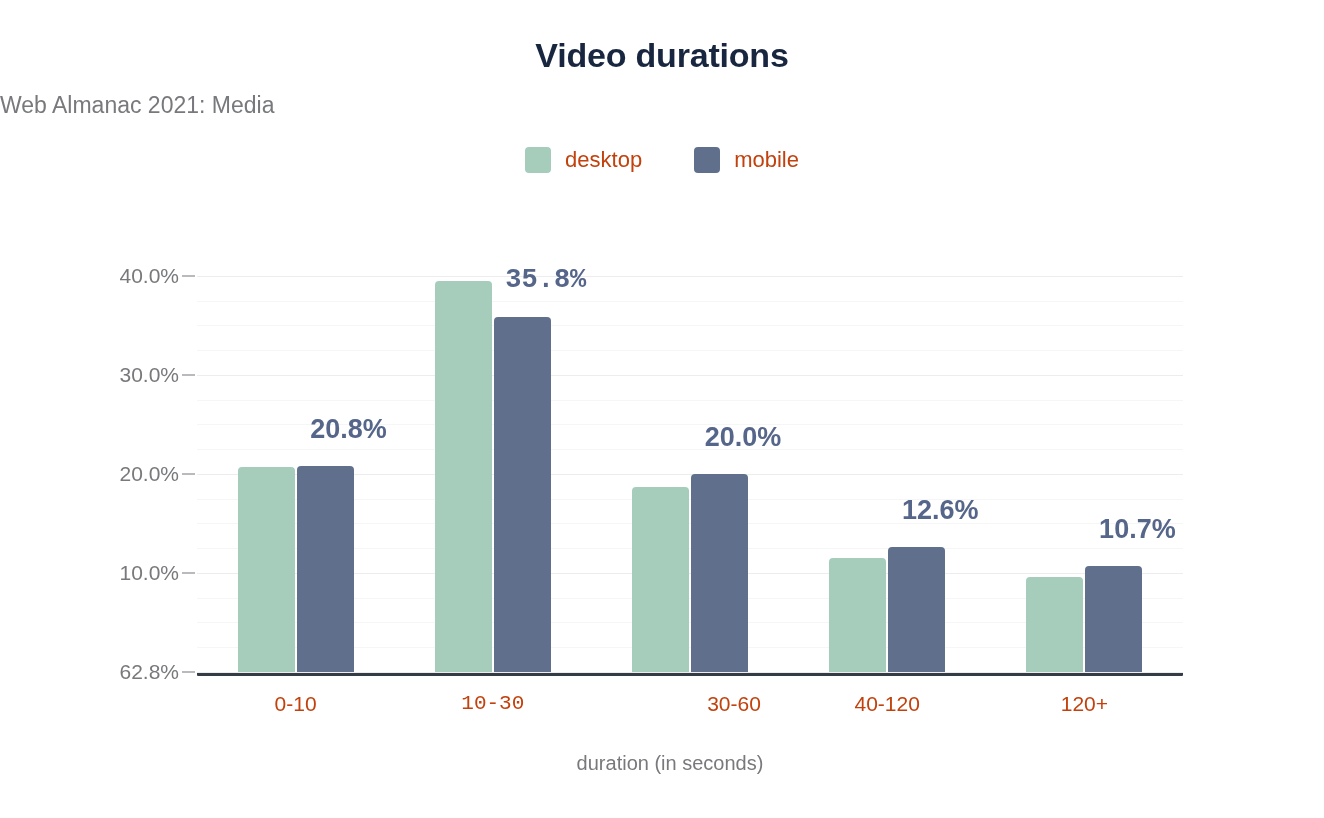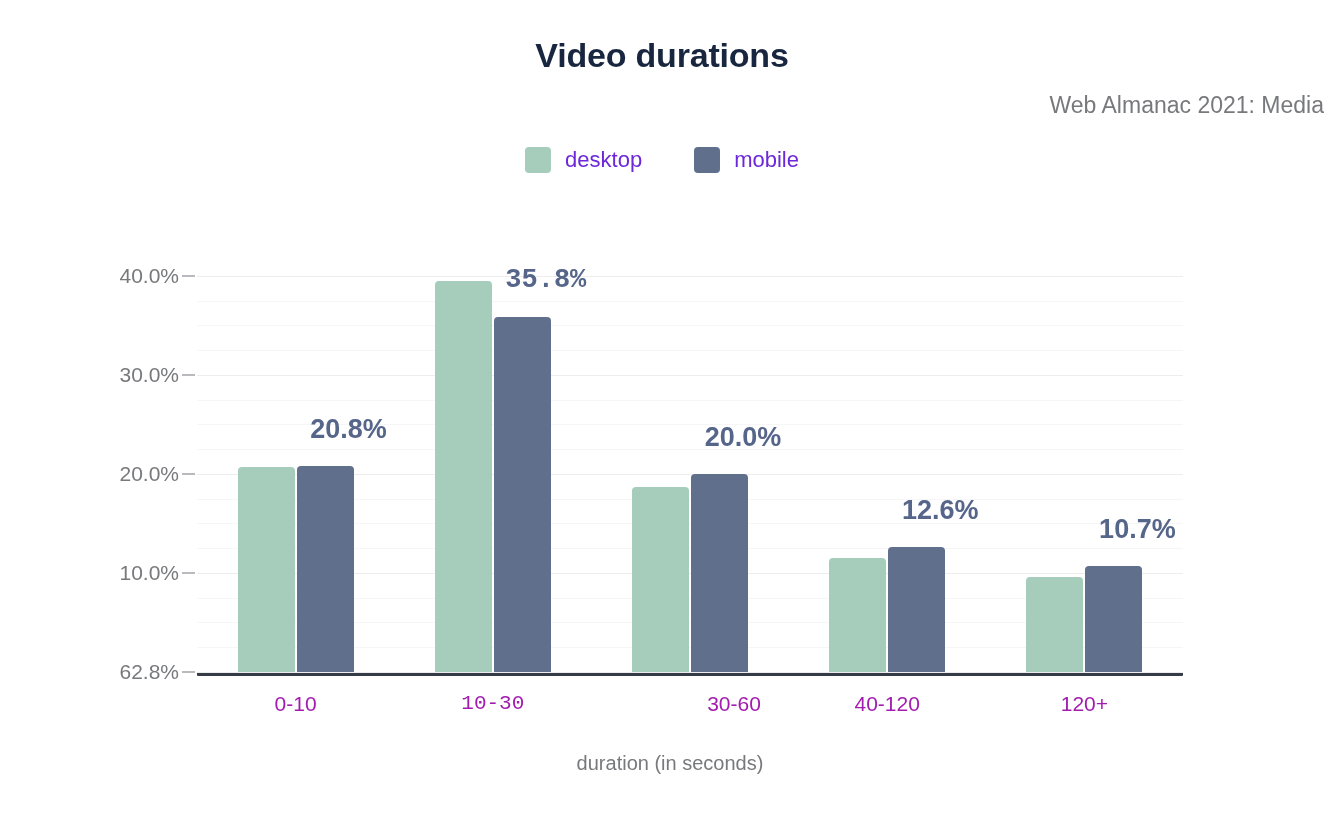--- a/index.html
+++ b/index.html
@@ -30,21 +30,21 @@
     text-align: center;
     font-size: 34px;
     font-weight: bold;
     color: #18263f;
     letter-spacing: -0.2px;
   }
   .chart-subtitle {
     position: absolute;
     left: 0; top: 92px;
     width: 1324px;
-    text-align: right;
+    text-align: left;
     font-size: 23px;
     font-weight: normal;
     color: #78797c;
   }
 
   
   .legend {
     position: absolute;
     left: 0; top: 147px;
     width: 1324px;
@@ -58,21 +58,21 @@
     align-items: center;
     gap: 14px;
   }
   .legend-swatch {
     width: 26px;
     height: 26px;
     border-radius: 4px;
   }
   .legend-label {
     font-size: 22px;
-    color: #6d28d9;
+    color: #c2410c;
   }
 
   
   .plot-area {
     position: absolute;
     left: 197px;
     top: 256px;
     width: 986px;
     height: 416px;
   }
@@ -113,21 +113,21 @@
     background: #b9babd;
     left: 182px;
     transform: translateY(-50%);
   }
 
   
   .xtick {
     position: absolute;
     top: 692px;
     font-size: 21px;
-    color: #a21caf;
+    color: #c2410c;
     text-align: center;
     transform: translateX(-50%);
     white-space: nowrap;
   }
   .x-axis-title {
     position: absolute;
     left: 0;
     top: 752px;
     width: 1324px;
     text-align: center;

